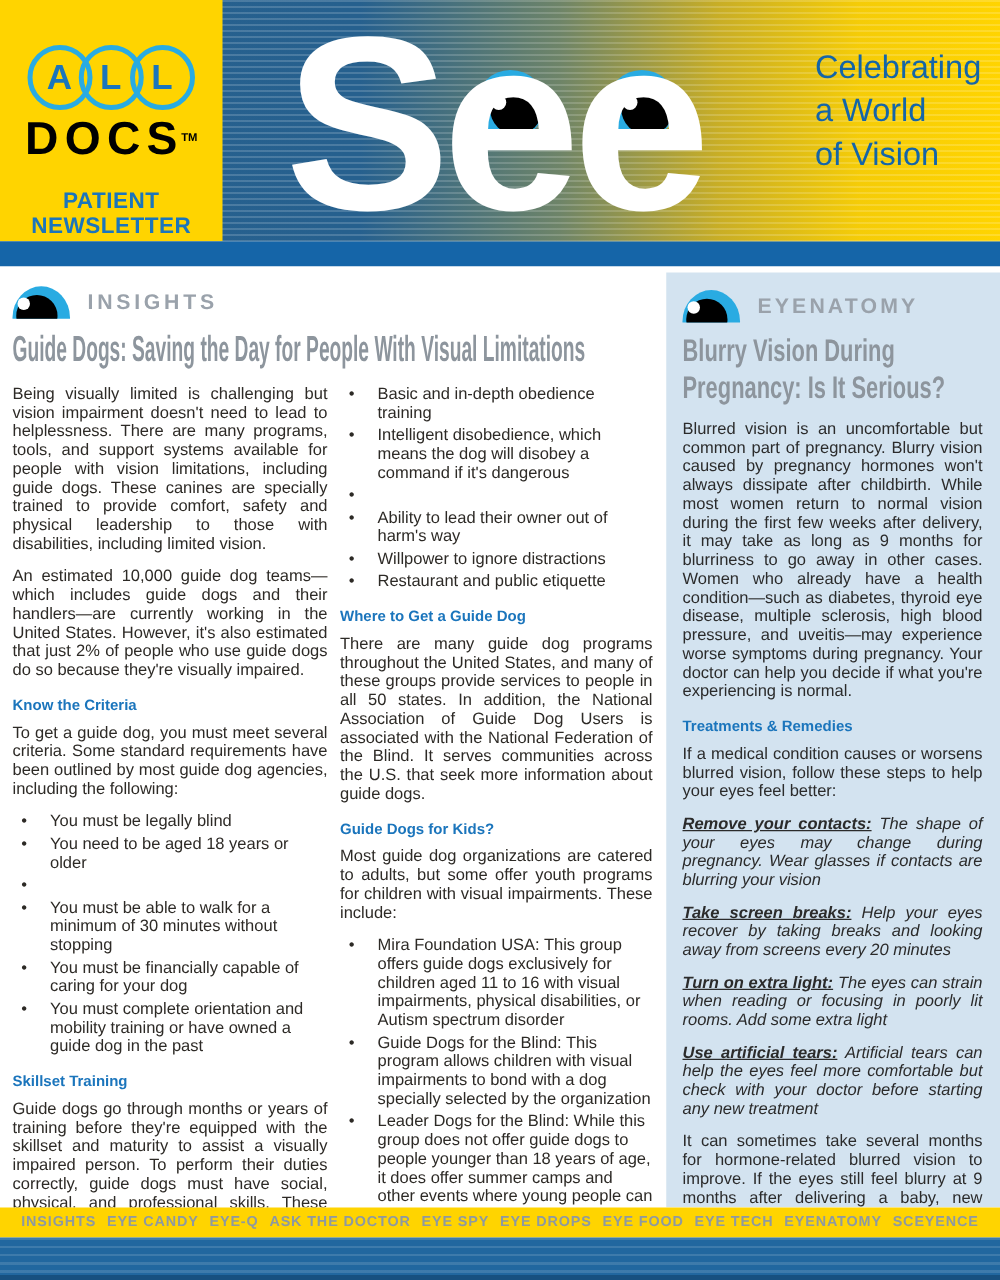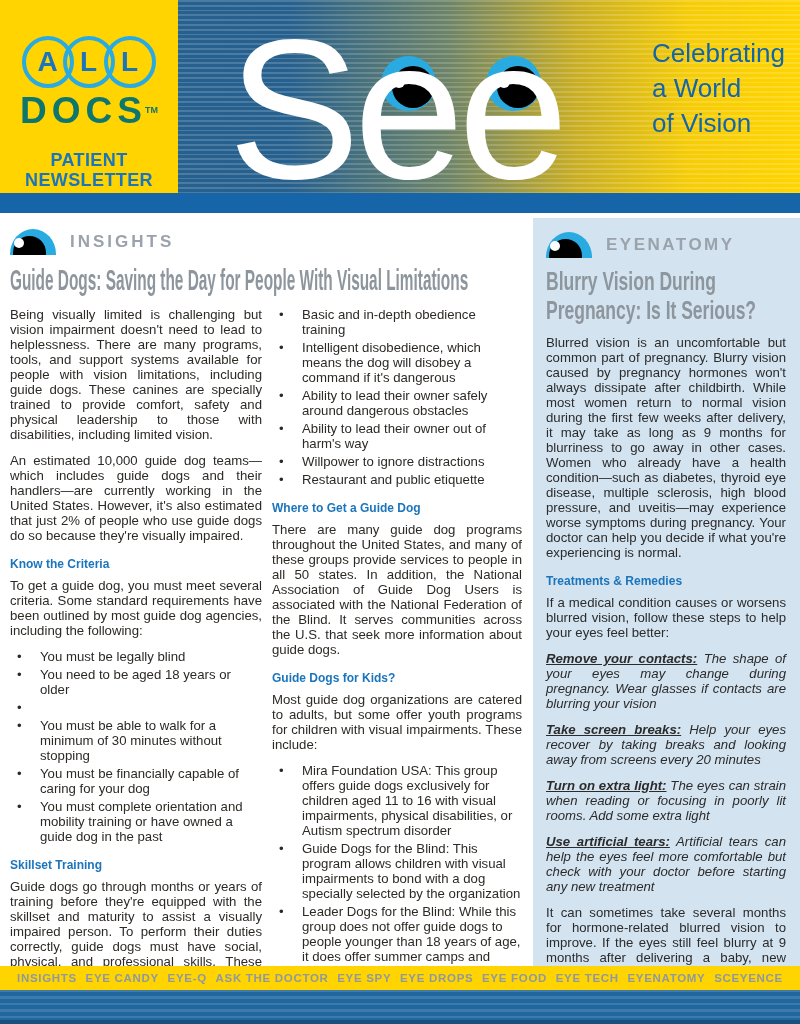--- a/index.html
+++ b/index.html
@@ -25,28 +25,28 @@
     background:#FFD400; z-index:5;
     display:flex; flex-direction:column; align-items:center;
   }
   .circle-row { display:flex; margin-top:36px; margin-left:10px; }
   .logo-circle {
     width:52px; height:52px; border:4px solid #29ABE2; border-radius:50%;
     display:flex; align-items:center; justify-content:center;
     color:#1B75BC; font-weight:bold; font-size:28px;
     margin-left:-11px; flex:none;
   }
-  .logo-word-row { display:flex; align-items:flex-start; margin-top:2px; color:#0f766e; }
+  .logo-word-row { display:flex; align-items:flex-start; margin-top:2px; color:#000000; }
   .logo-word { font-size:37px; font-weight:bold; letter-spacing:5px; }
   .logo-tm { font-size:9px; font-weight:bold; margin-top:15px; margin-left:-2px; }
   .newsletter-lines { margin-top:18px; text-align:center; color:#1B75BC; font-weight:bold; font-size:18px; line-height:20px; letter-spacing:0.4px; }
 
   .see-word {
-    position:absolute; left:228px; top:11px; z-index:3;
-    font-size:198px; line-height:198px; font-weight:400;
+    position:absolute; left:228px; top:0; z-index:3;
+    font-size:198px; line-height:198px; font-weight:700;
     color:#ffffff; letter-spacing:-6px; white-space:nowrap;
   }
   .header-eye { position:absolute; width:55px; height:55px; border-radius:50%; background:#29ABE2; overflow:hidden; z-index:2; }
   .header-eye .pupil { position:absolute; left:11px; top:10px; width:42px; height:42px; background:#000; border-radius:50%; }
   .header-eye .glint { position:absolute; left:12px; top:20px; width:12px; height:12px; background:#fff; border-radius:50%; }
   .eye-1 { left:381px; top:56px; }
   .eye-2 { left:486px; top:56px; }
 
   .tagline {
     position:absolute; left:652px; top:36px; z-index:4;
@@ -211,21 +211,20 @@
           <li>
               <span class="bul">•</span>
               <span class="txt">Basic and in-depth obedience training</span>
             </li>
           <li>
               <span class="bul">•</span>
               <span class="txt">Intelligent disobedience, which means the dog will disobey a command if it's dangerous</span>
             </li>
           <li>
               <span class="bul">•</span>
-              <span class="txt">Ability to lead their owner safely around dangerous obstacles</span>
             </li>
           <li>
               <span class="bul">•</span>
               <span class="txt">Ability to lead their owner out of harm's way</span>
             </li>
           <li>
               <span class="bul">•</span>
               <span class="txt">Willpower to ignore distractions</span>
             </li>
           <li>

